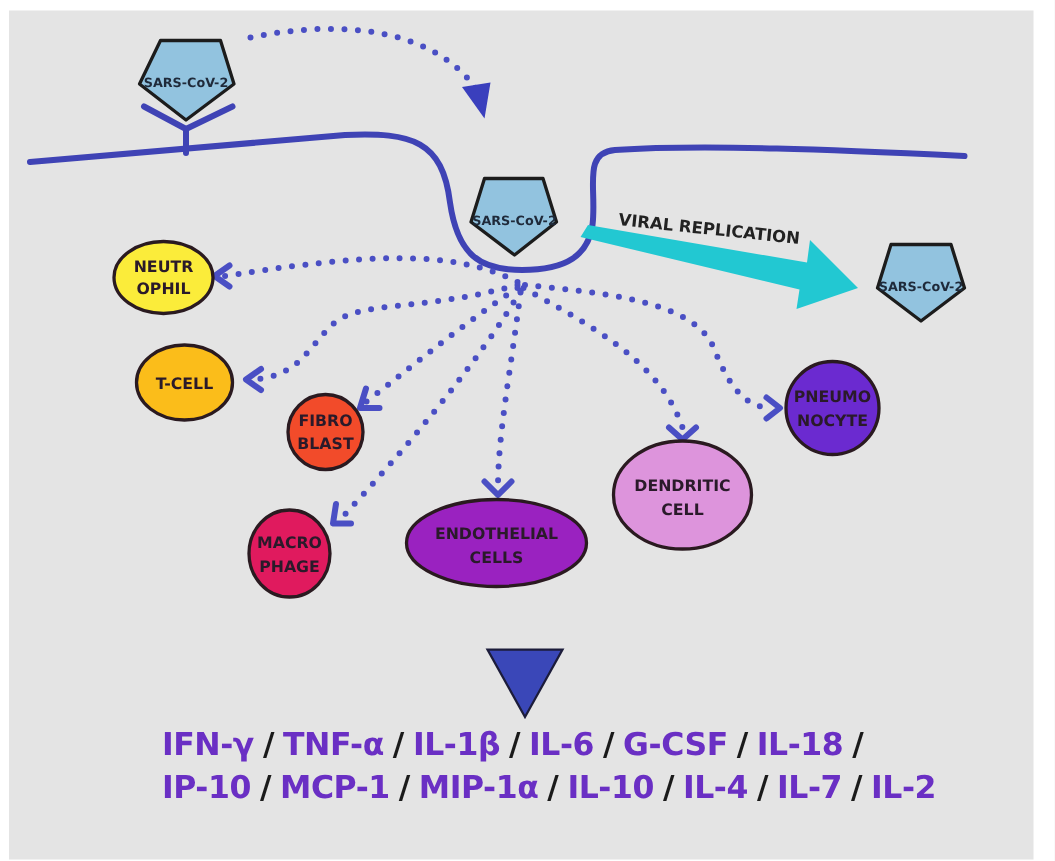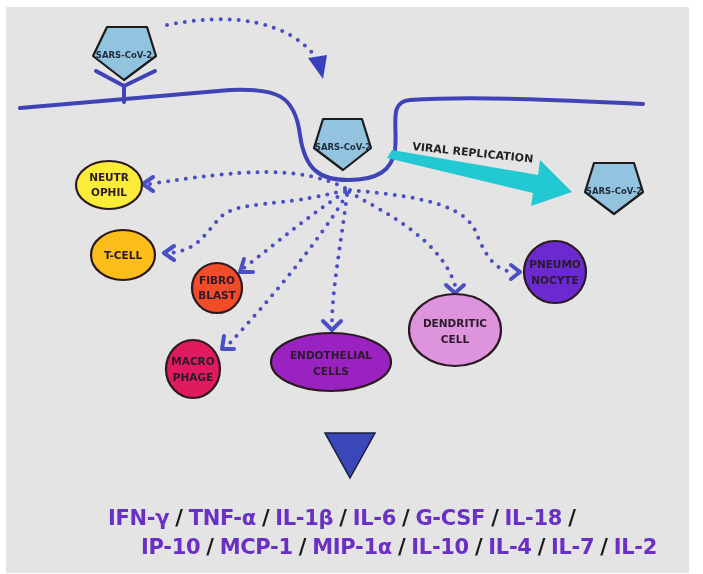--- a/index.html
+++ b/index.html
@@ -118,14 +118,14 @@
   </g>
   <g>
     <ellipse class="cell" cx="555" cy="272" rx="31" ry="31" fill="#6b2ad0"></ellipse>
     <text class="cell-label" x="555" y="268">PNEUMO</text>
     <text class="cell-label" x="555" y="284">NOCYTE</text>
   </g>
 
   <polygon points="325,433 375,433 350,478" fill="#3a47b8" stroke="#1c1c3a" stroke-width="1.5"></polygon>
 </svg>
 
-<div class="cyto-line" style="top:506px;" id="cyto1"><span>IFN-γ</span><span class="cyto-sep">/</span><span>TNF-α</span><span class="cyto-sep">/</span><span>IL-1β</span><span class="cyto-sep">/</span><span>IL-6</span><span class="cyto-sep">/</span><span>G-CSF</span><span class="cyto-sep">/</span><span>IL-18</span><span class="cyto-sep">/</span></div>
-<div class="cyto-line" style="top:535px;margin-left:33px;" id="cyto2"><span>IP-10</span><span class="cyto-sep">/</span><span>MCP-1</span><span class="cyto-sep">/</span><span>MIP-1α</span><span class="cyto-sep">/</span><span>IL-10</span><span class="cyto-sep">/</span><span>IL-4</span><span class="cyto-sep">/</span><span>IL-7</span><span class="cyto-sep">/</span><span>IL-2</span></div>
+<div class="cyto-line" style="top:484px;" id="cyto1"><span>IFN-γ</span><span class="cyto-sep">/</span><span>TNF-α</span><span class="cyto-sep">/</span><span>IL-1β</span><span class="cyto-sep">/</span><span>IL-6</span><span class="cyto-sep">/</span><span>G-CSF</span><span class="cyto-sep">/</span><span>IL-18</span><span class="cyto-sep">/</span></div>
+<div class="cyto-line" style="top:513px;" id="cyto2"><span>IP-10</span><span class="cyto-sep">/</span><span>MCP-1</span><span class="cyto-sep">/</span><span>MIP-1α</span><span class="cyto-sep">/</span><span>IL-10</span><span class="cyto-sep">/</span><span>IL-4</span><span class="cyto-sep">/</span><span>IL-7</span><span class="cyto-sep">/</span><span>IL-2</span></div>
 
 </body></html>

